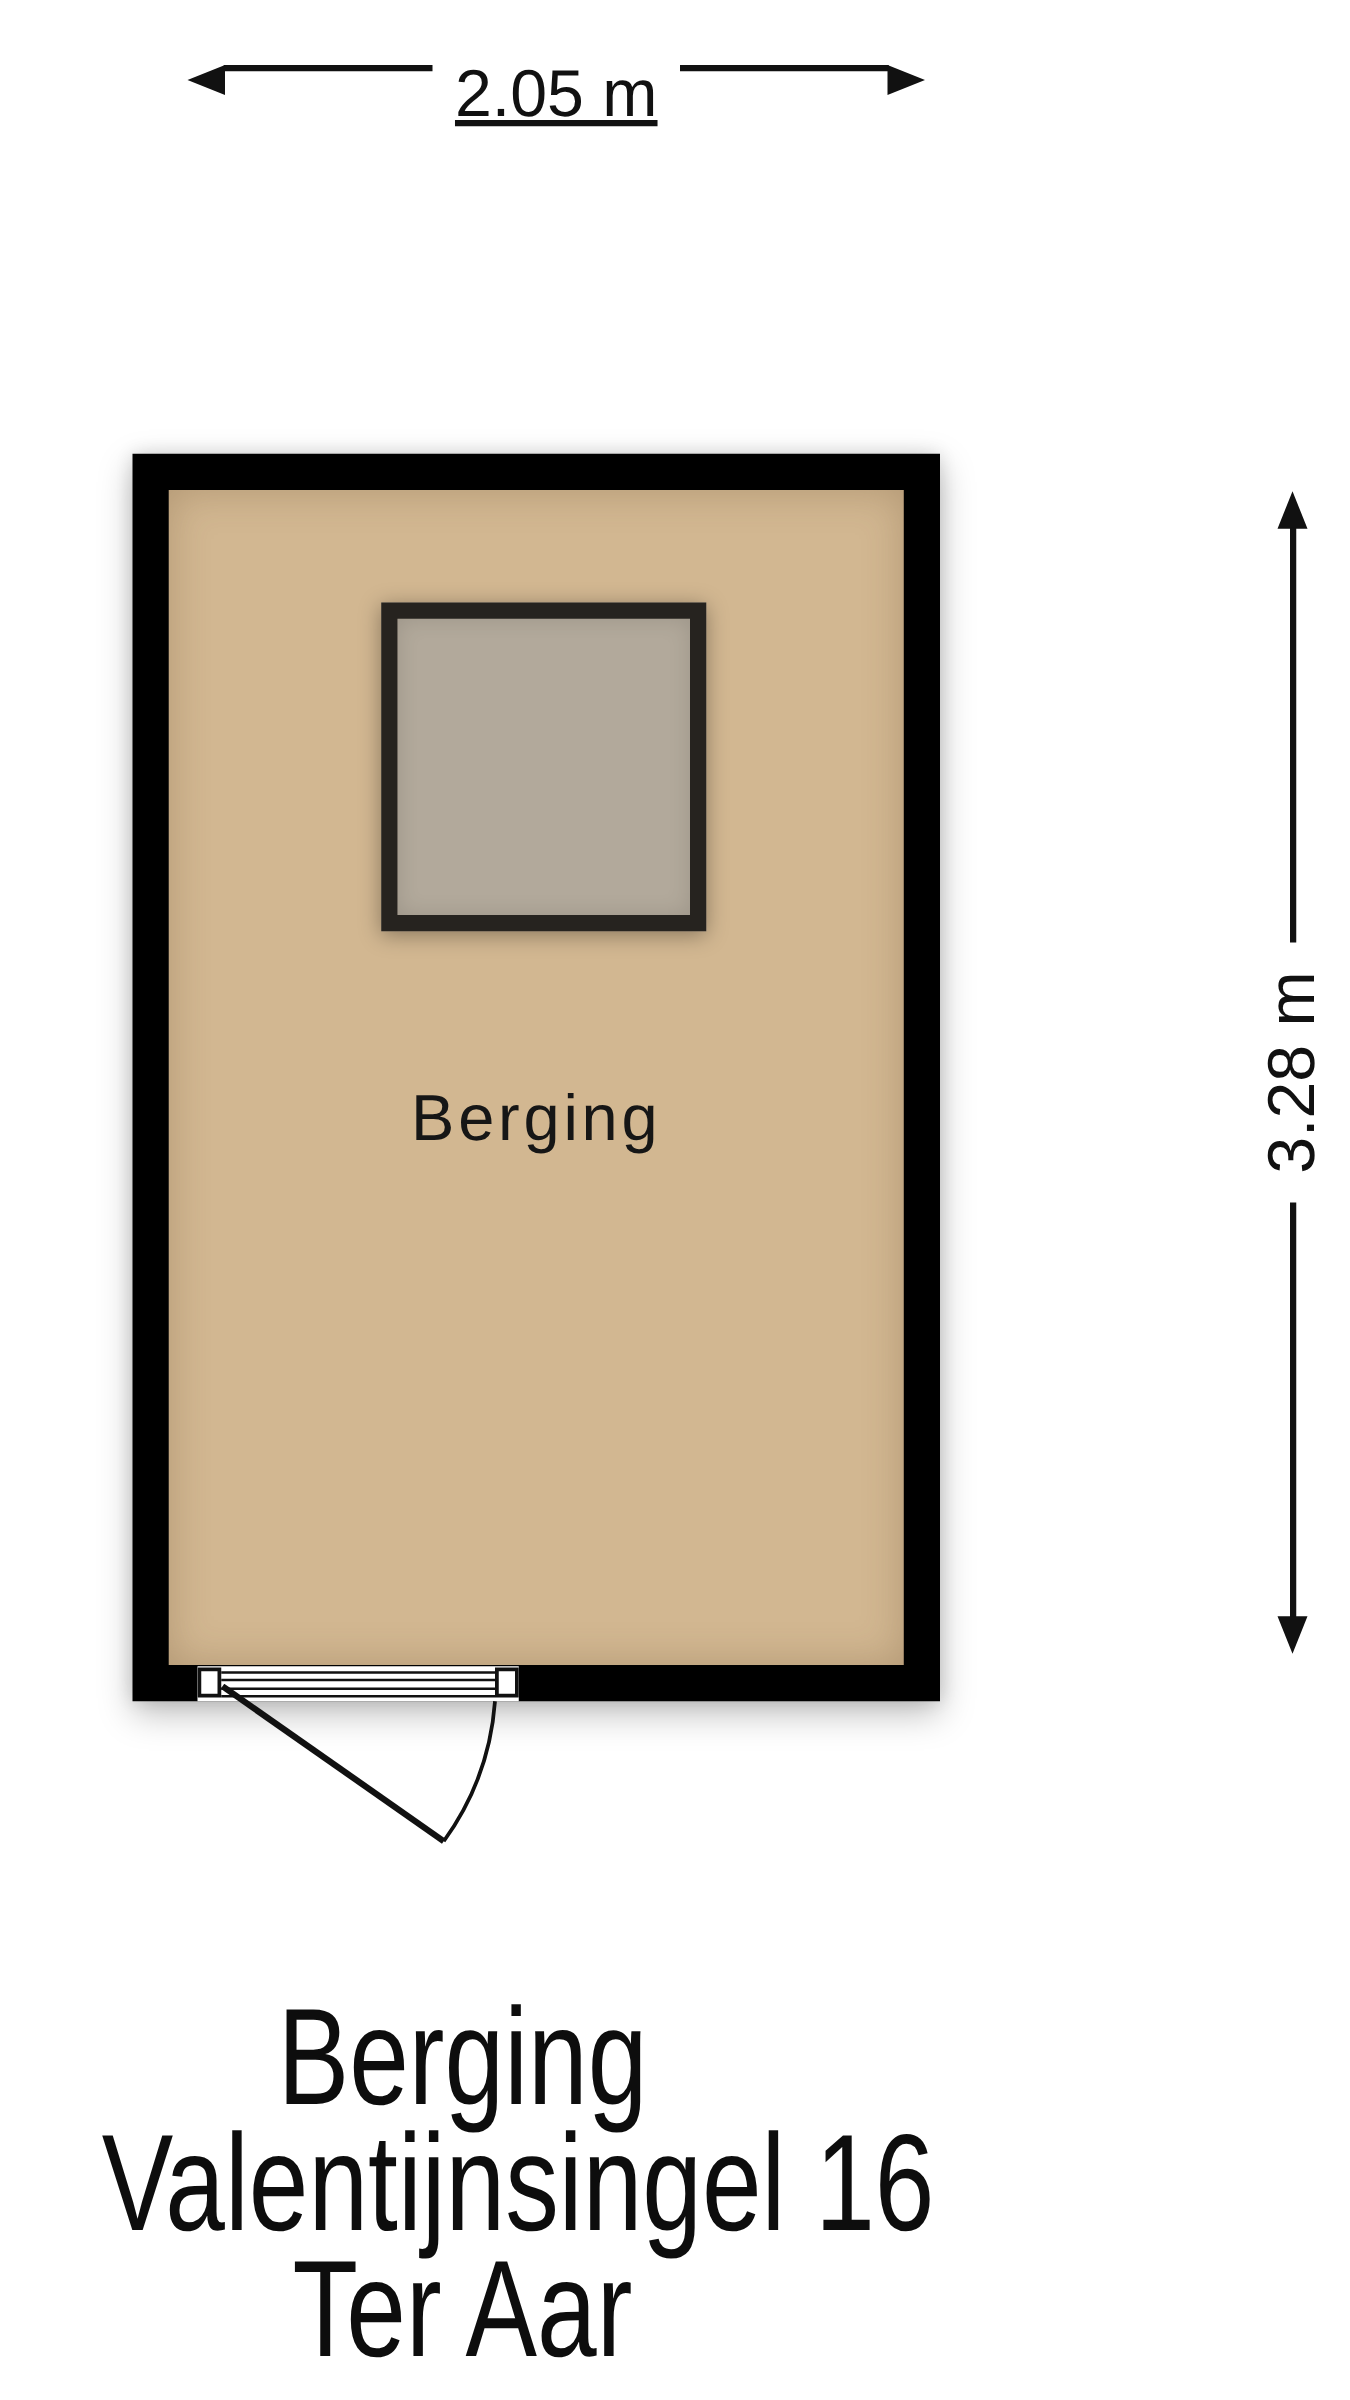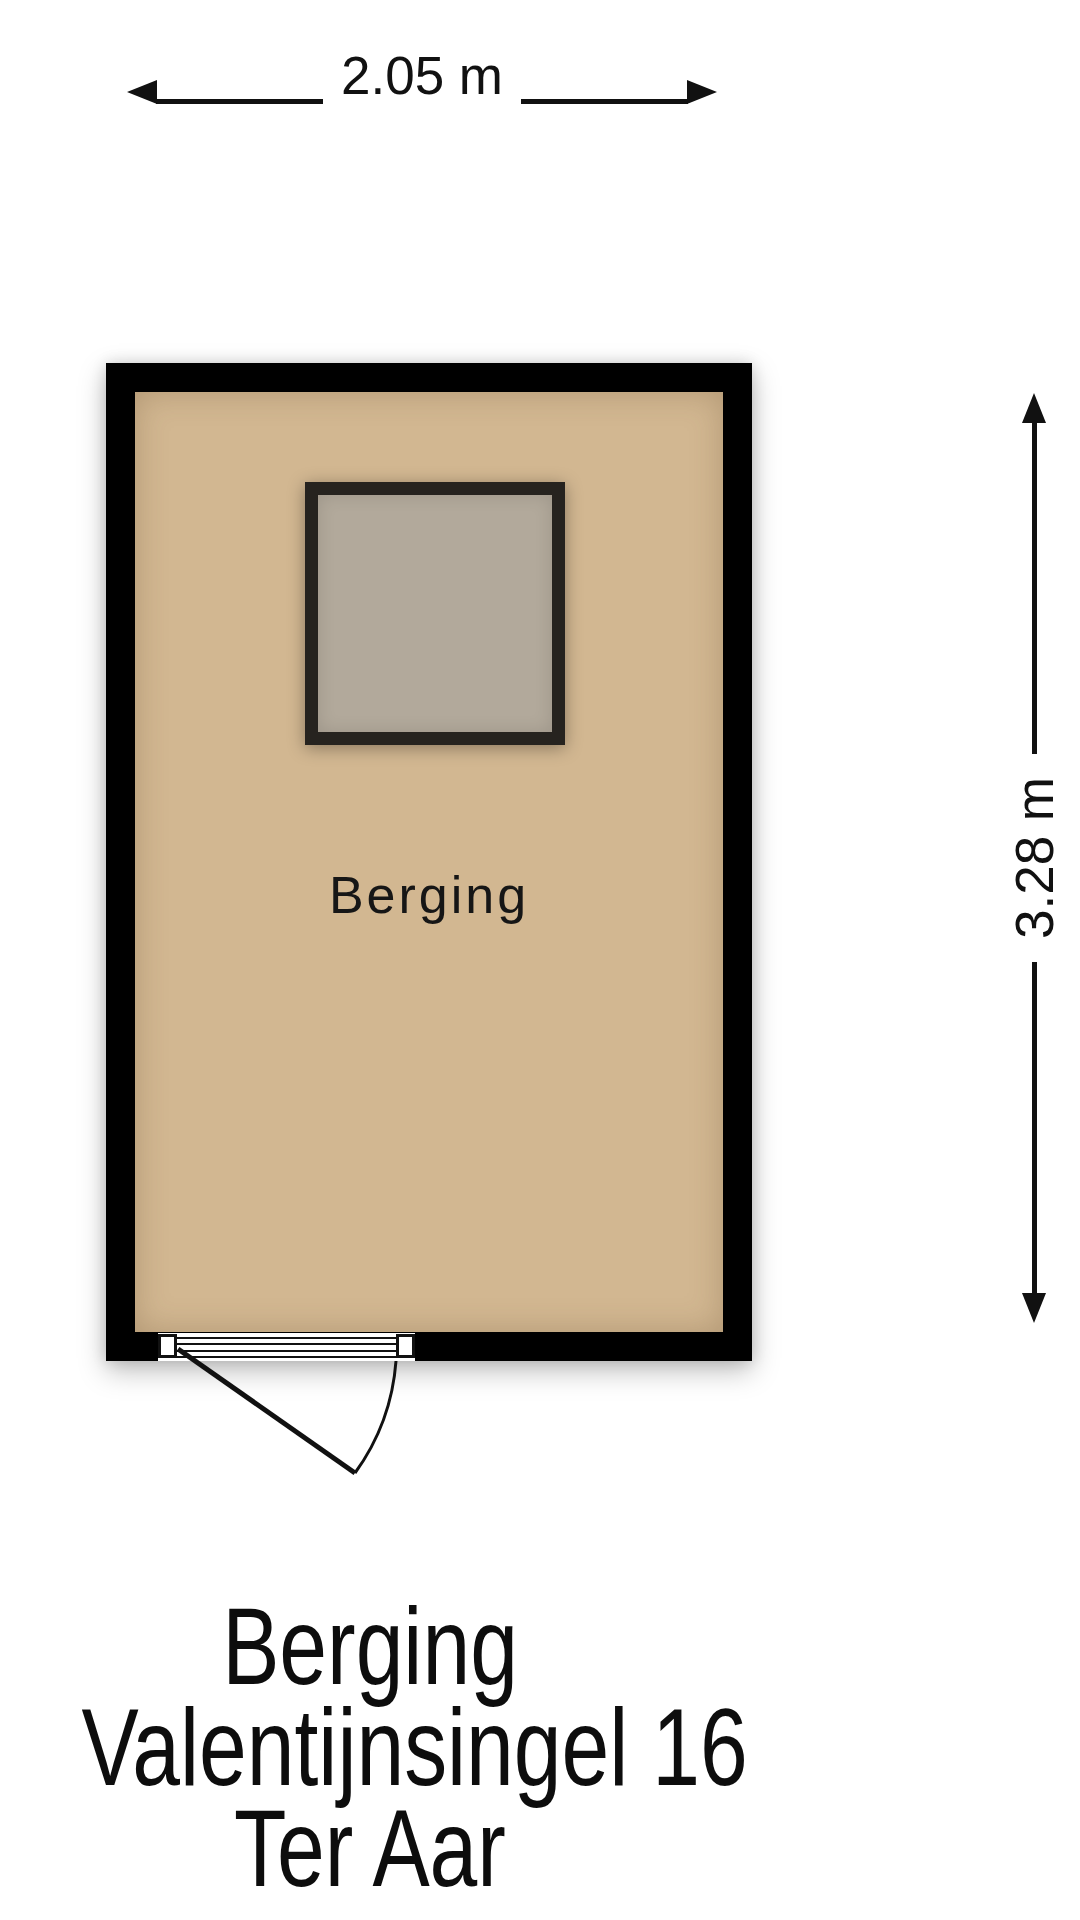--- a/index.html
+++ b/index.html
@@ -2,22 +2,22 @@
 <html><head>
 <meta charset="utf-8">
 <style>
   html,body{margin:0;padding:0;background:#ffffff;}
   .canvas{
     position:relative;width:1080px;height:1920px;background:#ffffff;overflow:hidden;
     font-family:"Liberation Sans","DejaVu Sans",sans-serif;color:#111;
   }
   
   .dim-h{
-    position:absolute;left:127px;top:52px;width:590px;height:52px;
-    display:flex;align-items:flex-end;
+    position:absolute;left:150px;top:52px;width:590px;height:52px;
+    display:flex;align-items:flex-start;text-decoration:underline;
   }
   .dim-h .line{flex:1;height:5px;background:#111;}
   .arrow-left{width:0;height:0;border-top:12px solid transparent;border-bottom:12px solid transparent;border-right:30px solid #111;margin-right:-1px;}
   .arrow-right{width:0;height:0;border-top:12px solid transparent;border-bottom:12px solid transparent;border-left:30px solid #111;margin-left:-1px;}
   .dim-h .label{font-size:53px;line-height:52px;padding:0 18px;white-space:nowrap;transform:translateY(-2px);}
   
   .dim-v{
     position:absolute;left:1006px;top:393px;width:56px;height:930px;
     display:flex;flex-direction:column;align-items:center;
   }

